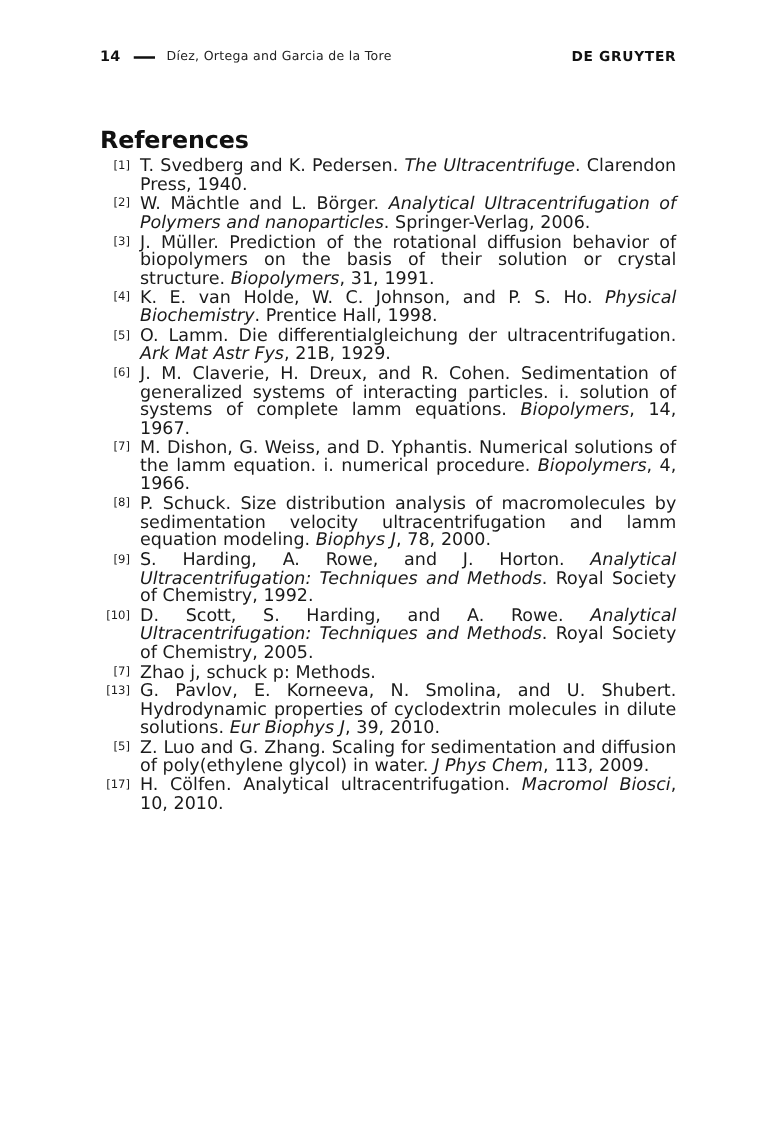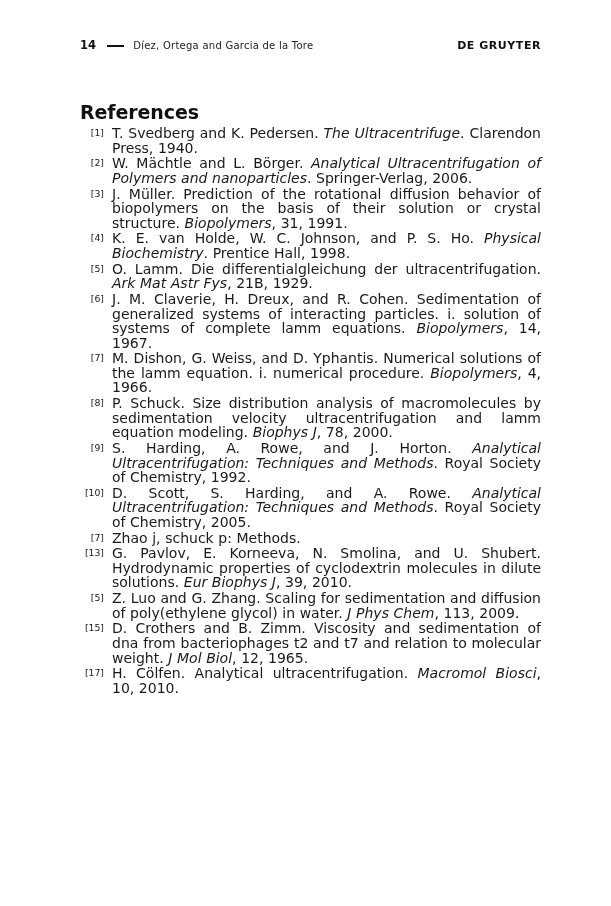--- a/index.html
+++ b/index.html
@@ -173,22 +173,18 @@
       </div>
       <div class="ref-item">
         <div class="ref-num">[13]</div>
         <div class="ref-body"><span>G. Pavlov, E. Korneeva, N. Smolina, and U. Shubert. Hydrodynamic properties of cyclodextrin molecules in dilute solutions. </span><i>Eur Biophys J</i><span>, 39, 2010.</span></div>
       </div>
       <div class="ref-item">
         <div class="ref-num">[5]</div>
         <div class="ref-body"><span>Z. Luo and G. Zhang. Scaling for sedimentation and diffusion of poly(ethylene glycol) in water. </span><i>J Phys Chem</i><span>, 113, 2009.</span></div>
       </div>
       <div class="ref-item">
-        <div class="ref-num">[15]</div>
-        <div class="ref-body"><span>D. Crothers and B. Zimm. Viscosity and sedimentation of dna from bacteriophages t2 and t7 and relation to molecular weight. </span><i>J Mol Biol</i><span>, 12, 1965.</span></div>
-      </div>
-      <div class="ref-item">
         <div class="ref-num">[17]</div>
         <div class="ref-body"><span>H. Cölfen. Analytical ultracentrifugation. </span><i>Macromol Biosci</i><span>, 10, 2010.</span></div>
       </div>
     </div>
 
 </div>
 
 </body></html>

